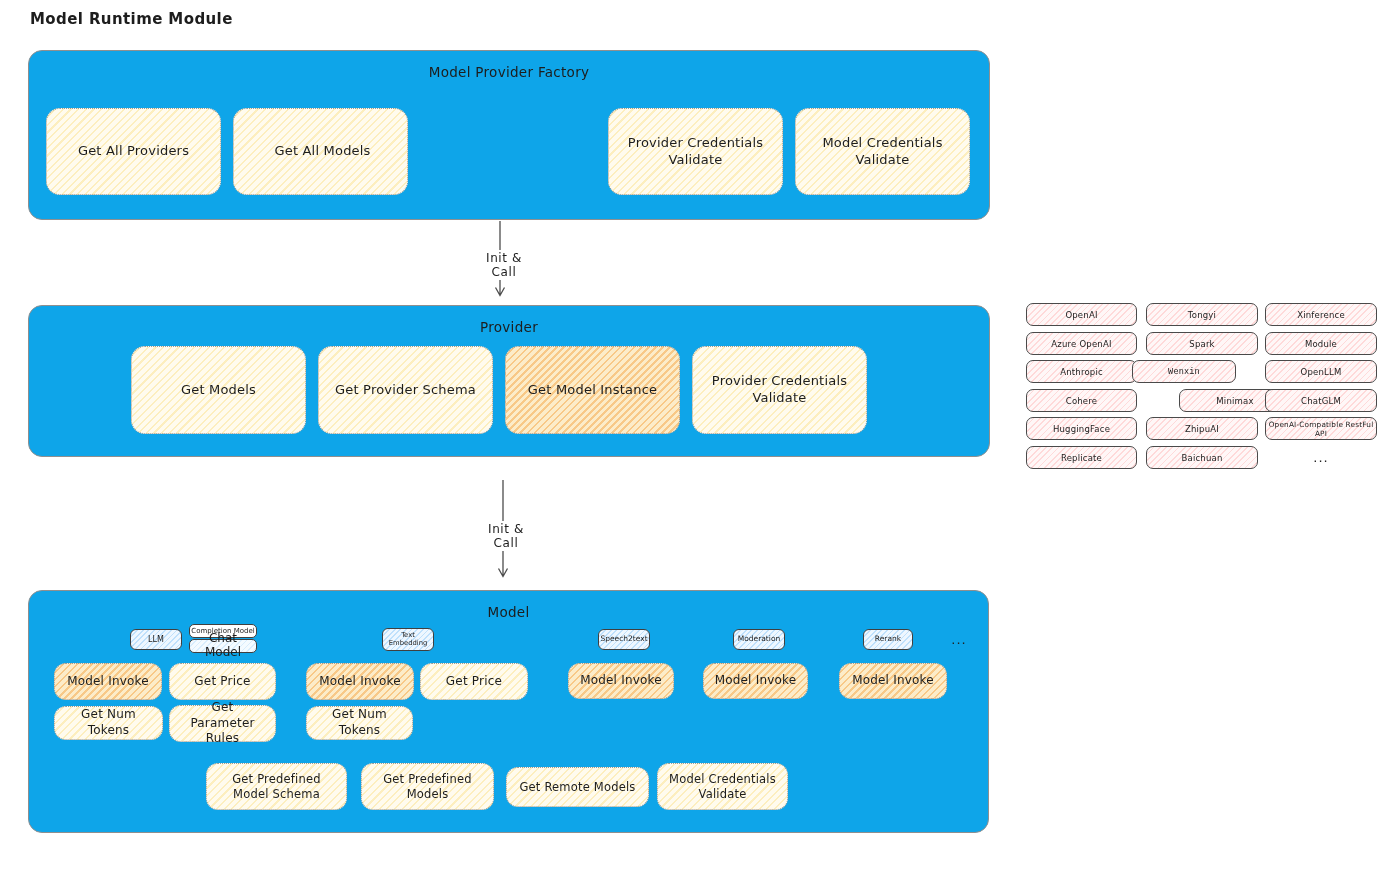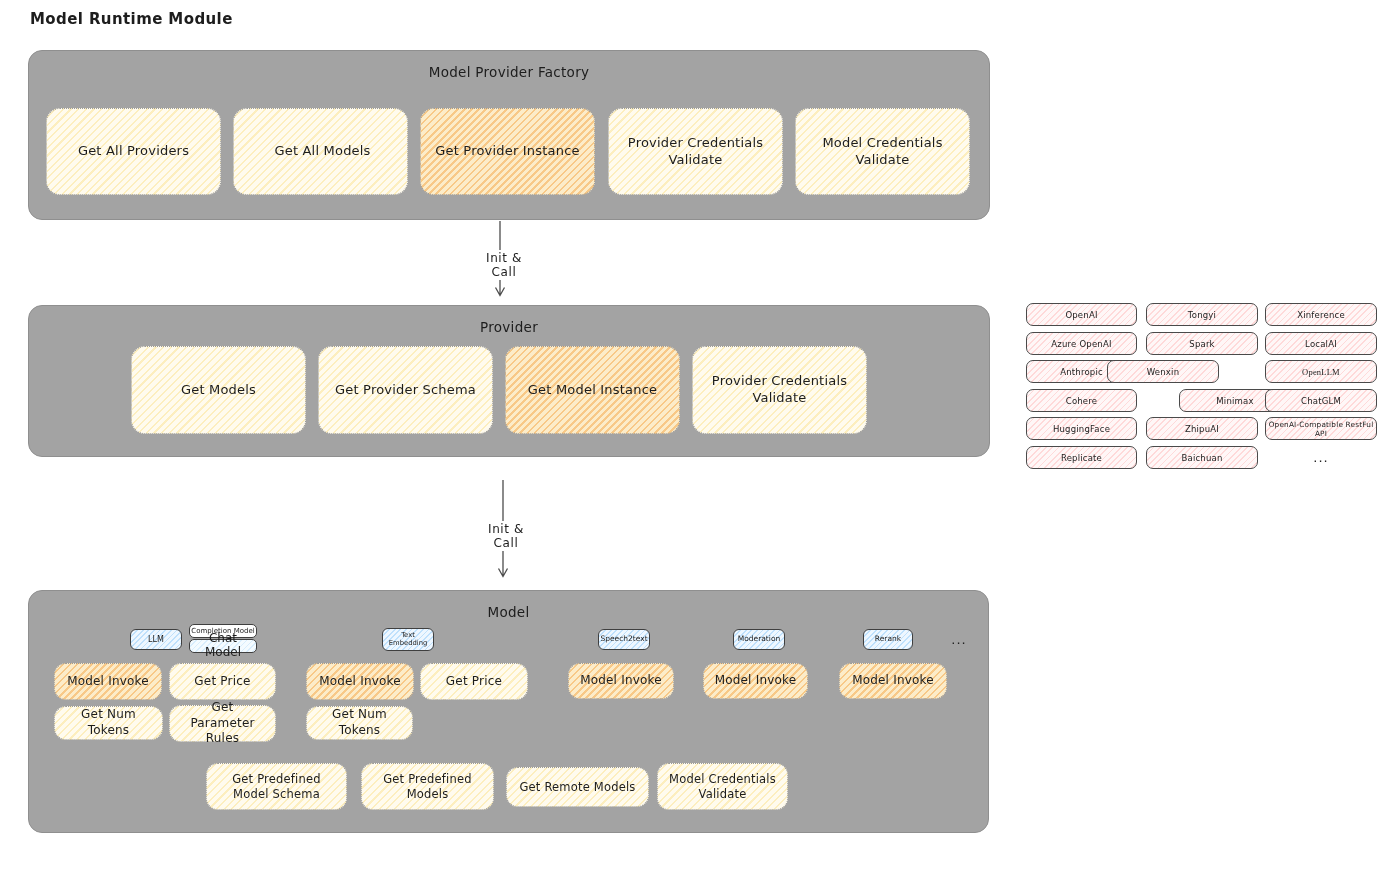--- a/index.html
+++ b/index.html
@@ -5,21 +5,21 @@
   html,body{margin:0;padding:0;background:#ffffff;}
   .canvas{
     position:relative;width:1393px;height:880px;background:#fff;overflow:hidden;
     font-family:"DejaVu Sans",sans-serif;color:#1d1d1d;
   }
   .page-title{
     position:absolute;left:30px;top:10px;font-size:15px;font-weight:700;letter-spacing:.4px;
   }
   
   .panel{
-    position:absolute;background:#a3a3a3;border:1.5px solid #8f8f8f;border-radius:14px;
+    position:absolute;background:#0ea5e9;border:1.5px solid #8f8f8f;border-radius:14px;
   }
   .panel::before,.panel::after{
     content:"";position:absolute;inset:-1.5px;border:1.5px solid #9b9b9b;border-radius:14px;background:#fff;
   }
   .panel::before{z-index:-1;}
   .panel::after{z-index:-2;}
   .stack-dr::before{transform:translate(7px,7px);}
   .stack-dr::after{transform:translate(14px,14px);}
   .stack-ud::before{transform:translate(-3px,-6px);}
   .stack-ud::after{transform:translate(-4px,6px);}
@@ -75,23 +75,20 @@
   <div class="page-title">Model Runtime Module</div>
 
   <div class="panel stack-ud" style="left:28px;top:50px;width:960px;height:168px;">
     <div class="panel-title">Model Provider Factory</div>
     <div class="fn fill-yellow" style="left:17px;top:57px;width:175px;height:87px;">
       <span>Get All Providers</span>
     </div>
     <div class="fn fill-yellow" style="left:204px;top:57px;width:175px;height:87px;padding-left:12px;">
       <span>Get All Models</span>
     </div>
-    <div class="fn fill-orange" style="left:391px;top:57px;width:175px;height:87px;">
-      <span>Get Provider Instance</span>
-    </div>
     <div class="fn fill-yellow" style="left:579px;top:57px;width:175px;height:87px;">
       <span>Provider Credentials Validate</span>
     </div>
     <div class="fn fill-yellow" style="left:766px;top:57px;width:175px;height:87px;">
       <span>Model Credentials Validate</span>
     </div>
   </div>
 
   <div class="arrow" style="left:493px;top:221px;">
     <svg width="14" height="80" viewBox="0 0 14 80">
@@ -134,40 +131,40 @@
   <div class="chip" style="left:1026px;top:446px;width:111px;height:23px;">
       <span>Replicate</span>
     </div>
 
   <div class="chip" style="left:1146px;top:303px;width:112px;height:23px;">
       <span>Tongyi</span>
     </div>
   <div class="chip" style="left:1146px;top:332px;width:112px;height:23px;">
       <span>Spark</span>
     </div>
-  <div class="chip" style="left:1107px;top:360px;width:112px;height:23px;">
+  <div class="chip" style="left:1132px;top:360px;width:104px;height:23px;font-family:Liberation Mono, monospace;">
       <span>Wenxin</span>
     </div>
   <div class="chip" style="left:1146px;top:389px;width:112px;height:23px;margin-left:33px;">
       <span>Minimax</span>
     </div>
   <div class="chip" style="left:1146px;top:417px;width:112px;height:23px;text-align:center;">
       <span>ZhipuAI</span>
     </div>
   <div class="chip" style="left:1146px;top:446px;width:112px;height:23px;">
       <span>Baichuan</span>
     </div>
 
   <div class="chip" style="left:1265px;top:303px;width:112px;height:23px;">
       <span>Xinference</span>
     </div>
   <div class="chip" style="left:1265px;top:332px;width:112px;height:23px;">
-      <span>LocalAI</span>
-    </div>
-  <div class="chip" style="left:1265px;top:360px;width:112px;height:23px;font-family:Liberation Serif, serif;">
+      <span>Module</span>
+    </div>
+  <div class="chip" style="left:1265px;top:360px;width:112px;height:23px;">
       <span>OpenLLM</span>
     </div>
   <div class="chip" style="left:1265px;top:389px;width:112px;height:23px;">
       <span>ChatGLM</span>
     </div>
   <div class="chip tiny" style="left:1265px;top:417px;width:112px;height:23px;">
       <span>OpenAI-Compatible RestFul API</span>
     </div>
   <div class="ellipsis" style="left:1265px;top:446px;width:112px;height:23px;">...</div>
 

